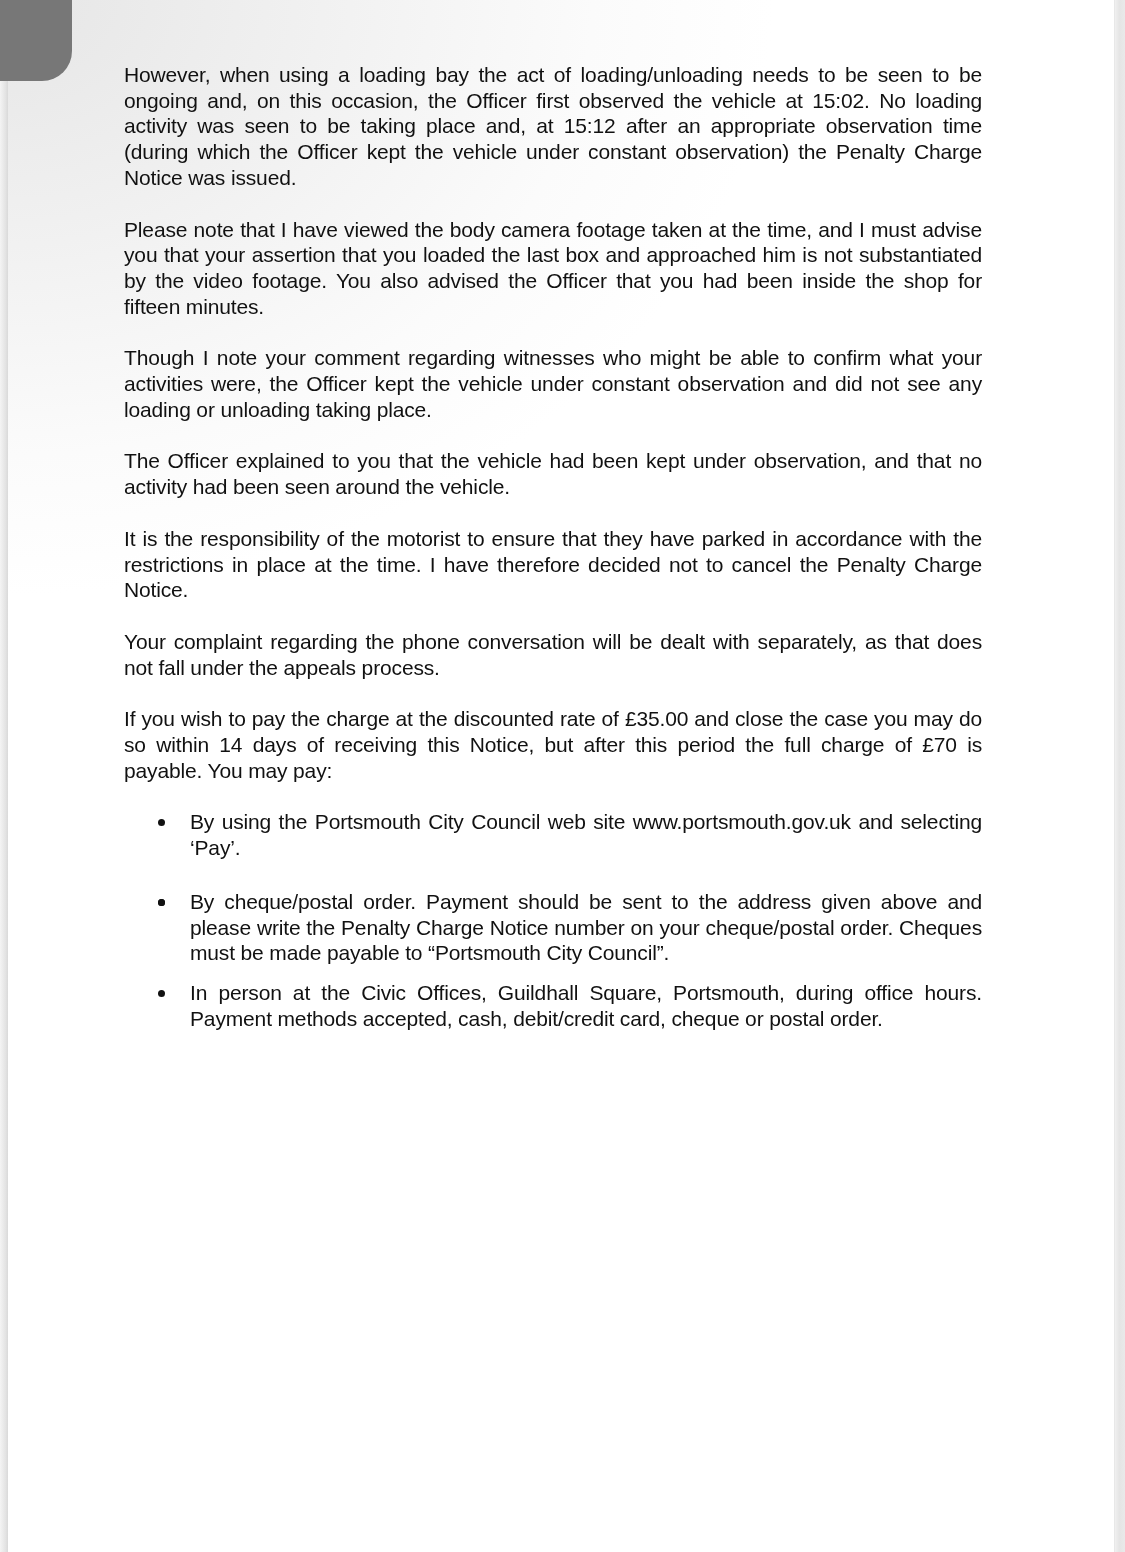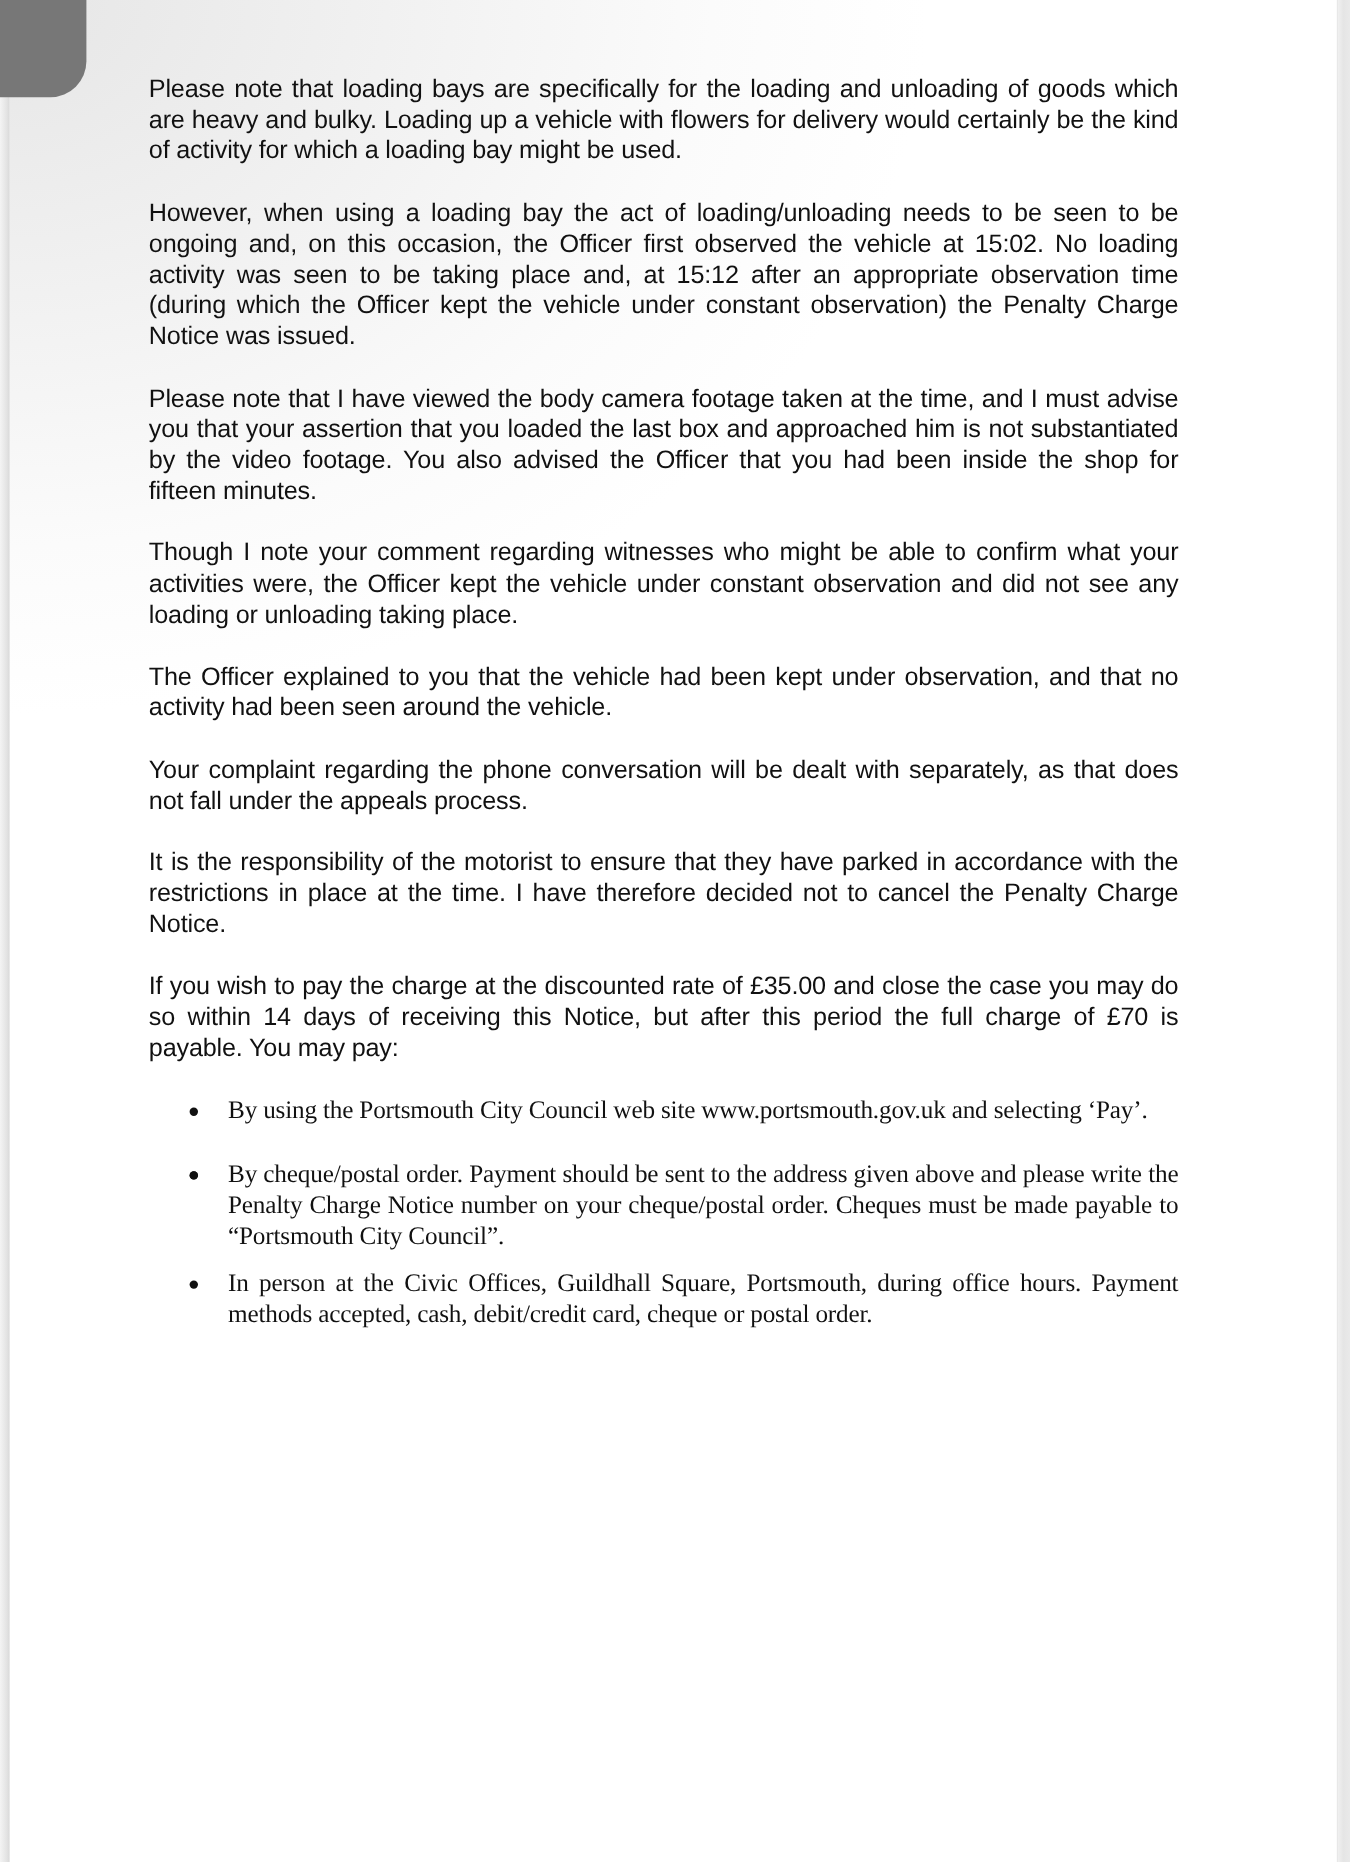--- a/index.html
+++ b/index.html
@@ -60,21 +60,20 @@
     .para {
       margin: 0 0 26px 0;
       text-align: justify;
       text-align-last: left;
       letter-spacing: -0.15px;
     }
     .bullets {
       list-style: none;
       margin: 0;
       padding: 0;
-      font-family: Liberation Serif, serif;
     }
     .bullet-item {
       position: relative;
       padding-left: 66px;
       text-align: justify;
       text-align-last: left;
       letter-spacing: -0.15px;
     }
     .bullet-item .dot {
       position: absolute;
@@ -90,27 +89,26 @@
   </style>
 </head>
 <body>
 
 <div class="page"></div>
 <div class="left-edge"></div>
 <div class="right-edge"></div>
 <div class="corner-tab"></div>
 
 <div class="content">
-  <p class="para">Please note that loading bays are specifically for the loading and unloading of goods which are heavy and bulky. Loading up a vehicle with flowers for delivery would certainly be the kind of activity for which a loading bay might be used.</p>
   <p class="para">However, when using a loading bay the act of loading/unloading needs to be seen to be ongoing and, on this occasion, the Officer first observed the vehicle at 15:02. No loading activity was seen to be taking place and, at 15:12 after an appropriate observation time (during which the Officer kept the vehicle under constant observation) the Penalty Charge Notice was issued.</p>
   <p class="para">Please note that I have viewed the body camera footage taken at the time, and I must advise you that your assertion that you loaded the last box and approached him is not substantiated by the video footage. You also advised the Officer that you had been inside the shop for fifteen minutes.</p>
   <p class="para">Though I note your comment regarding witnesses who might be able to confirm what your activities were, the Officer kept the vehicle under constant observation and did not see any loading or unloading taking place.</p>
   <p class="para">The Officer explained to you that the vehicle had been kept under observation, and that no activity had been seen around the vehicle.</p>
+  <p class="para">It is the responsibility of the motorist to ensure that they have parked in accordance with the restrictions in place at the time. I have therefore decided not to cancel the Penalty Charge Notice.</p>
   <p class="para">Your complaint regarding the phone conversation will be dealt with separately, as that does not fall under the appeals process.</p>
-  <p class="para">It is the responsibility of the motorist to ensure that they have parked in accordance with the restrictions in place at the time. I have therefore decided not to cancel the Penalty Charge Notice.</p>
   <p class="para">If you wish to pay the charge at the discounted rate of £35.00 and close the case you may do so within 14 days of receiving this Notice, but after this period the full charge of £70 is payable.  You may pay:</p>
 
   <ul class="bullets">
     <li class="bullet-item gap-large">
       <span class="dot"></span>
       <span>By using the Portsmouth City Council web site www.portsmouth.gov.uk and selecting ‘Pay’.</span>
     </li>
     <li class="bullet-item gap-small">
       <span class="dot"></span>
     </li>

